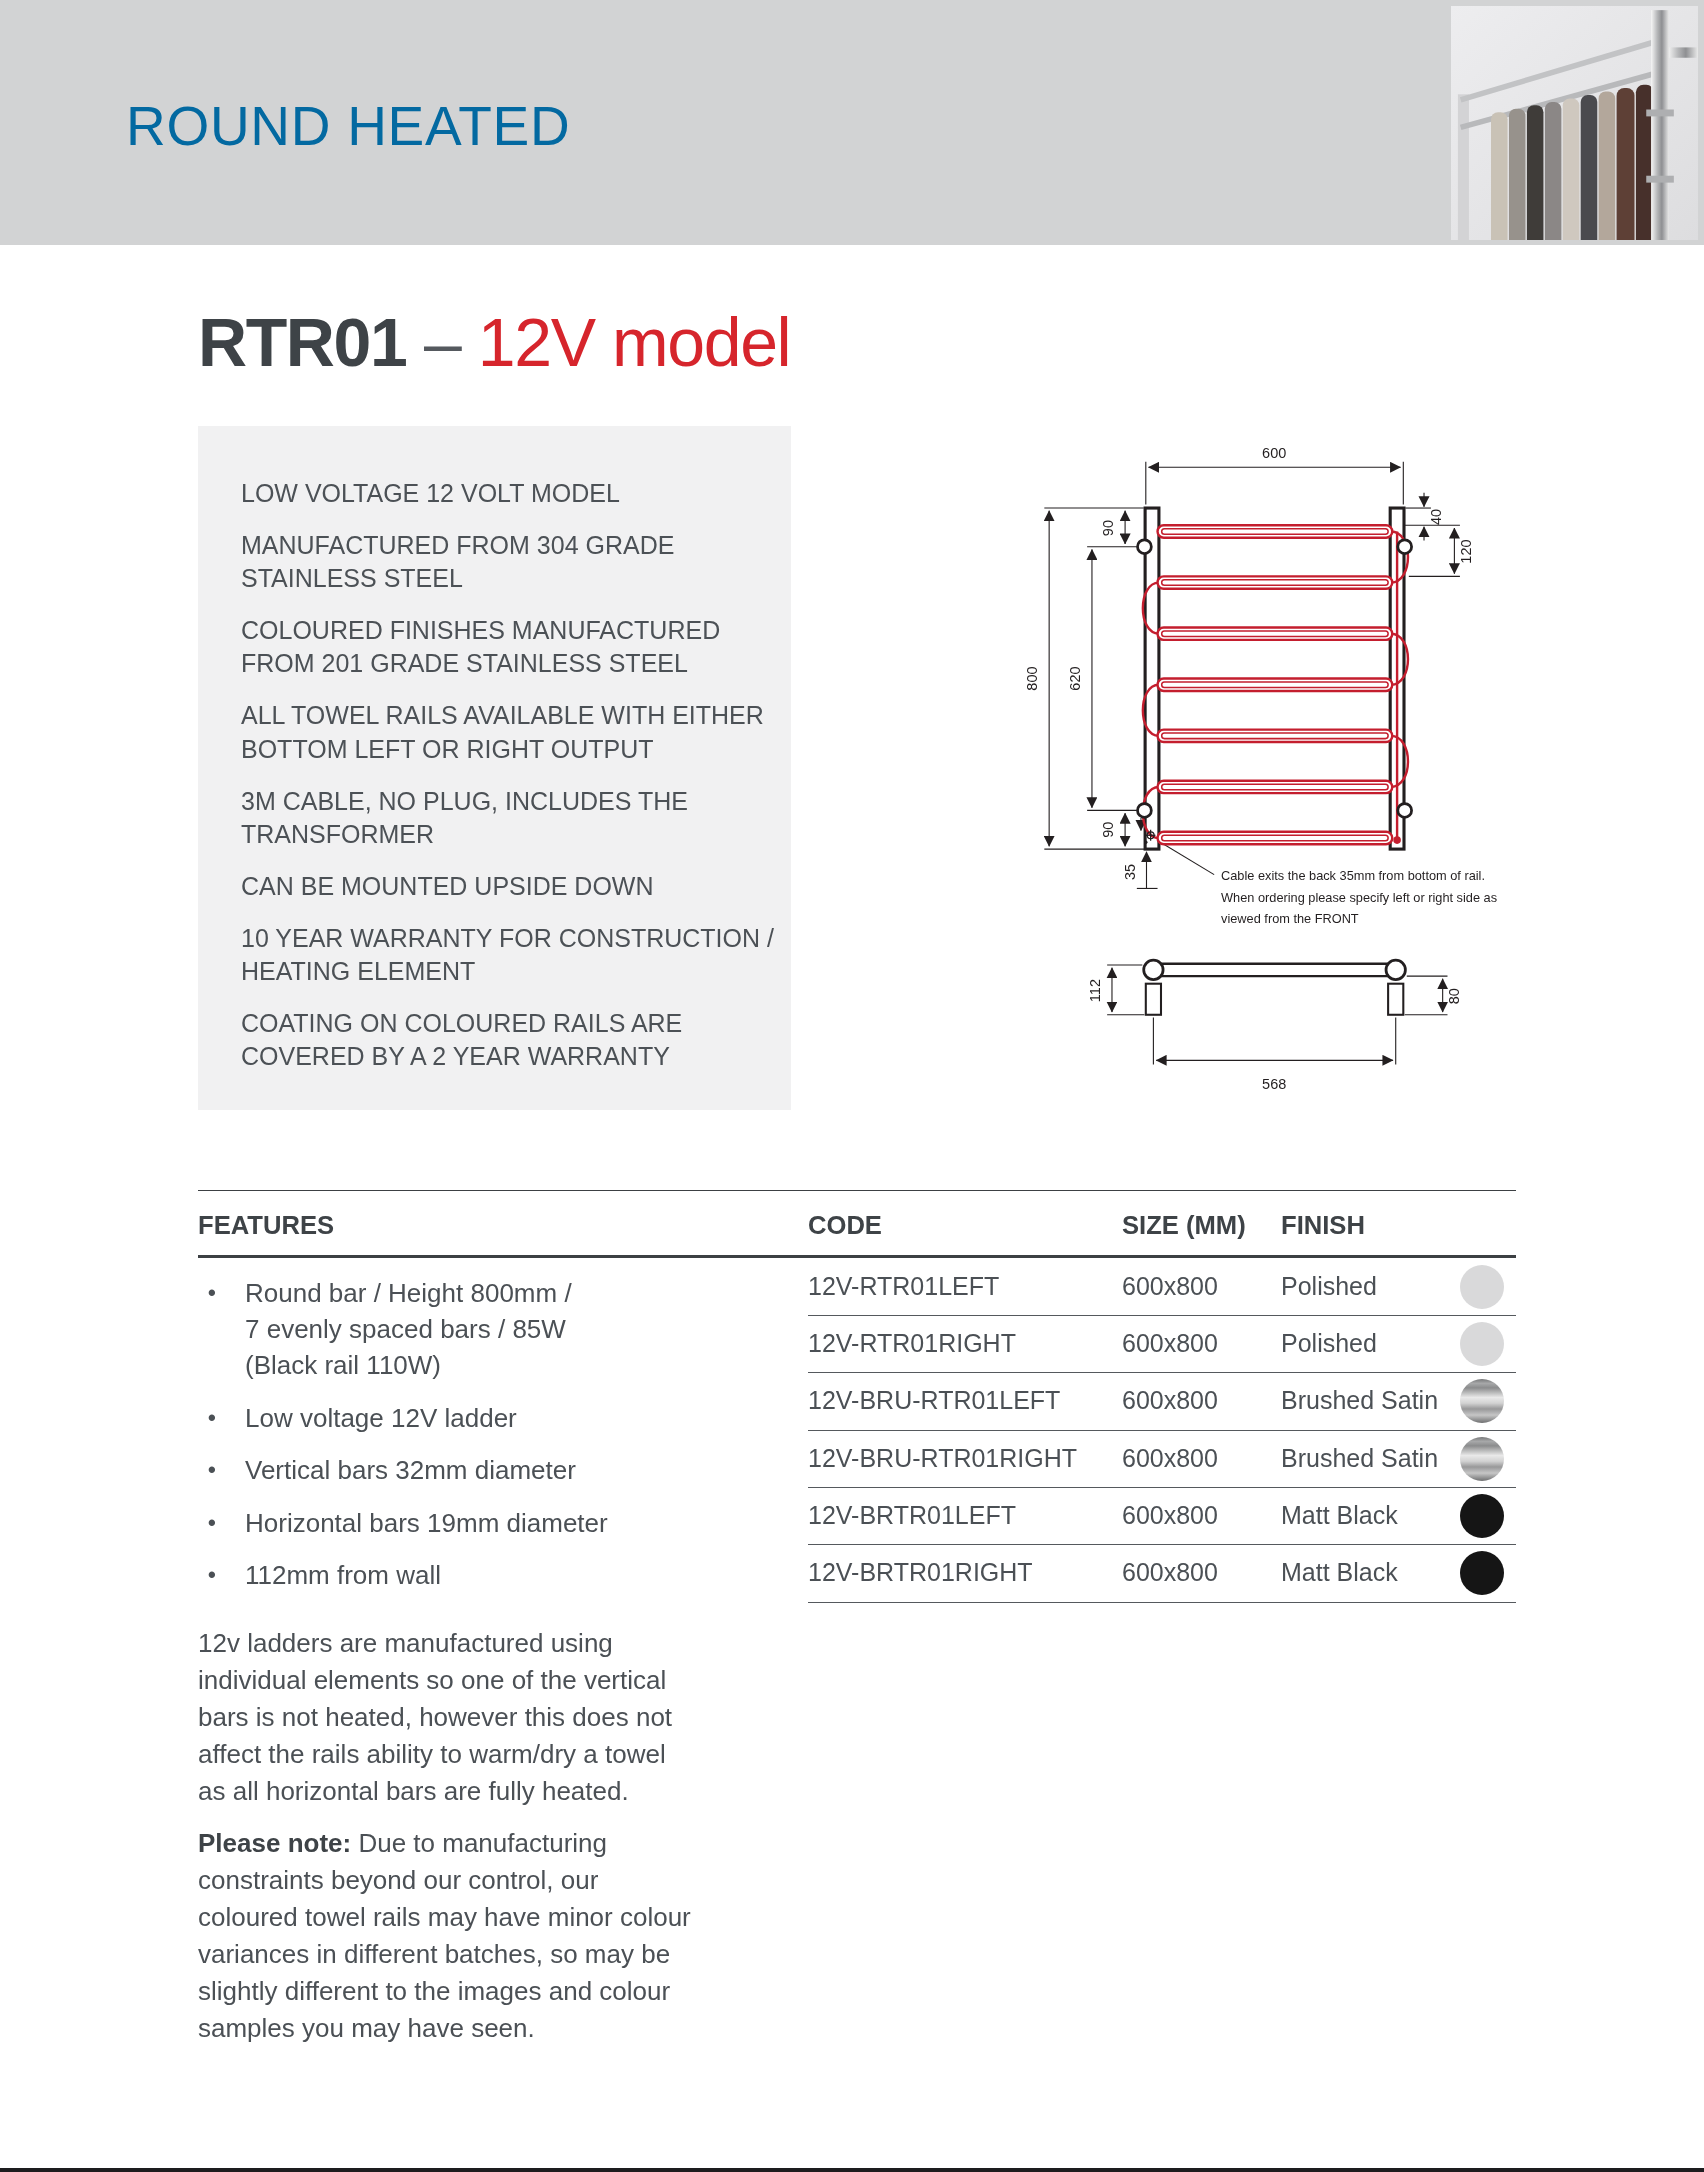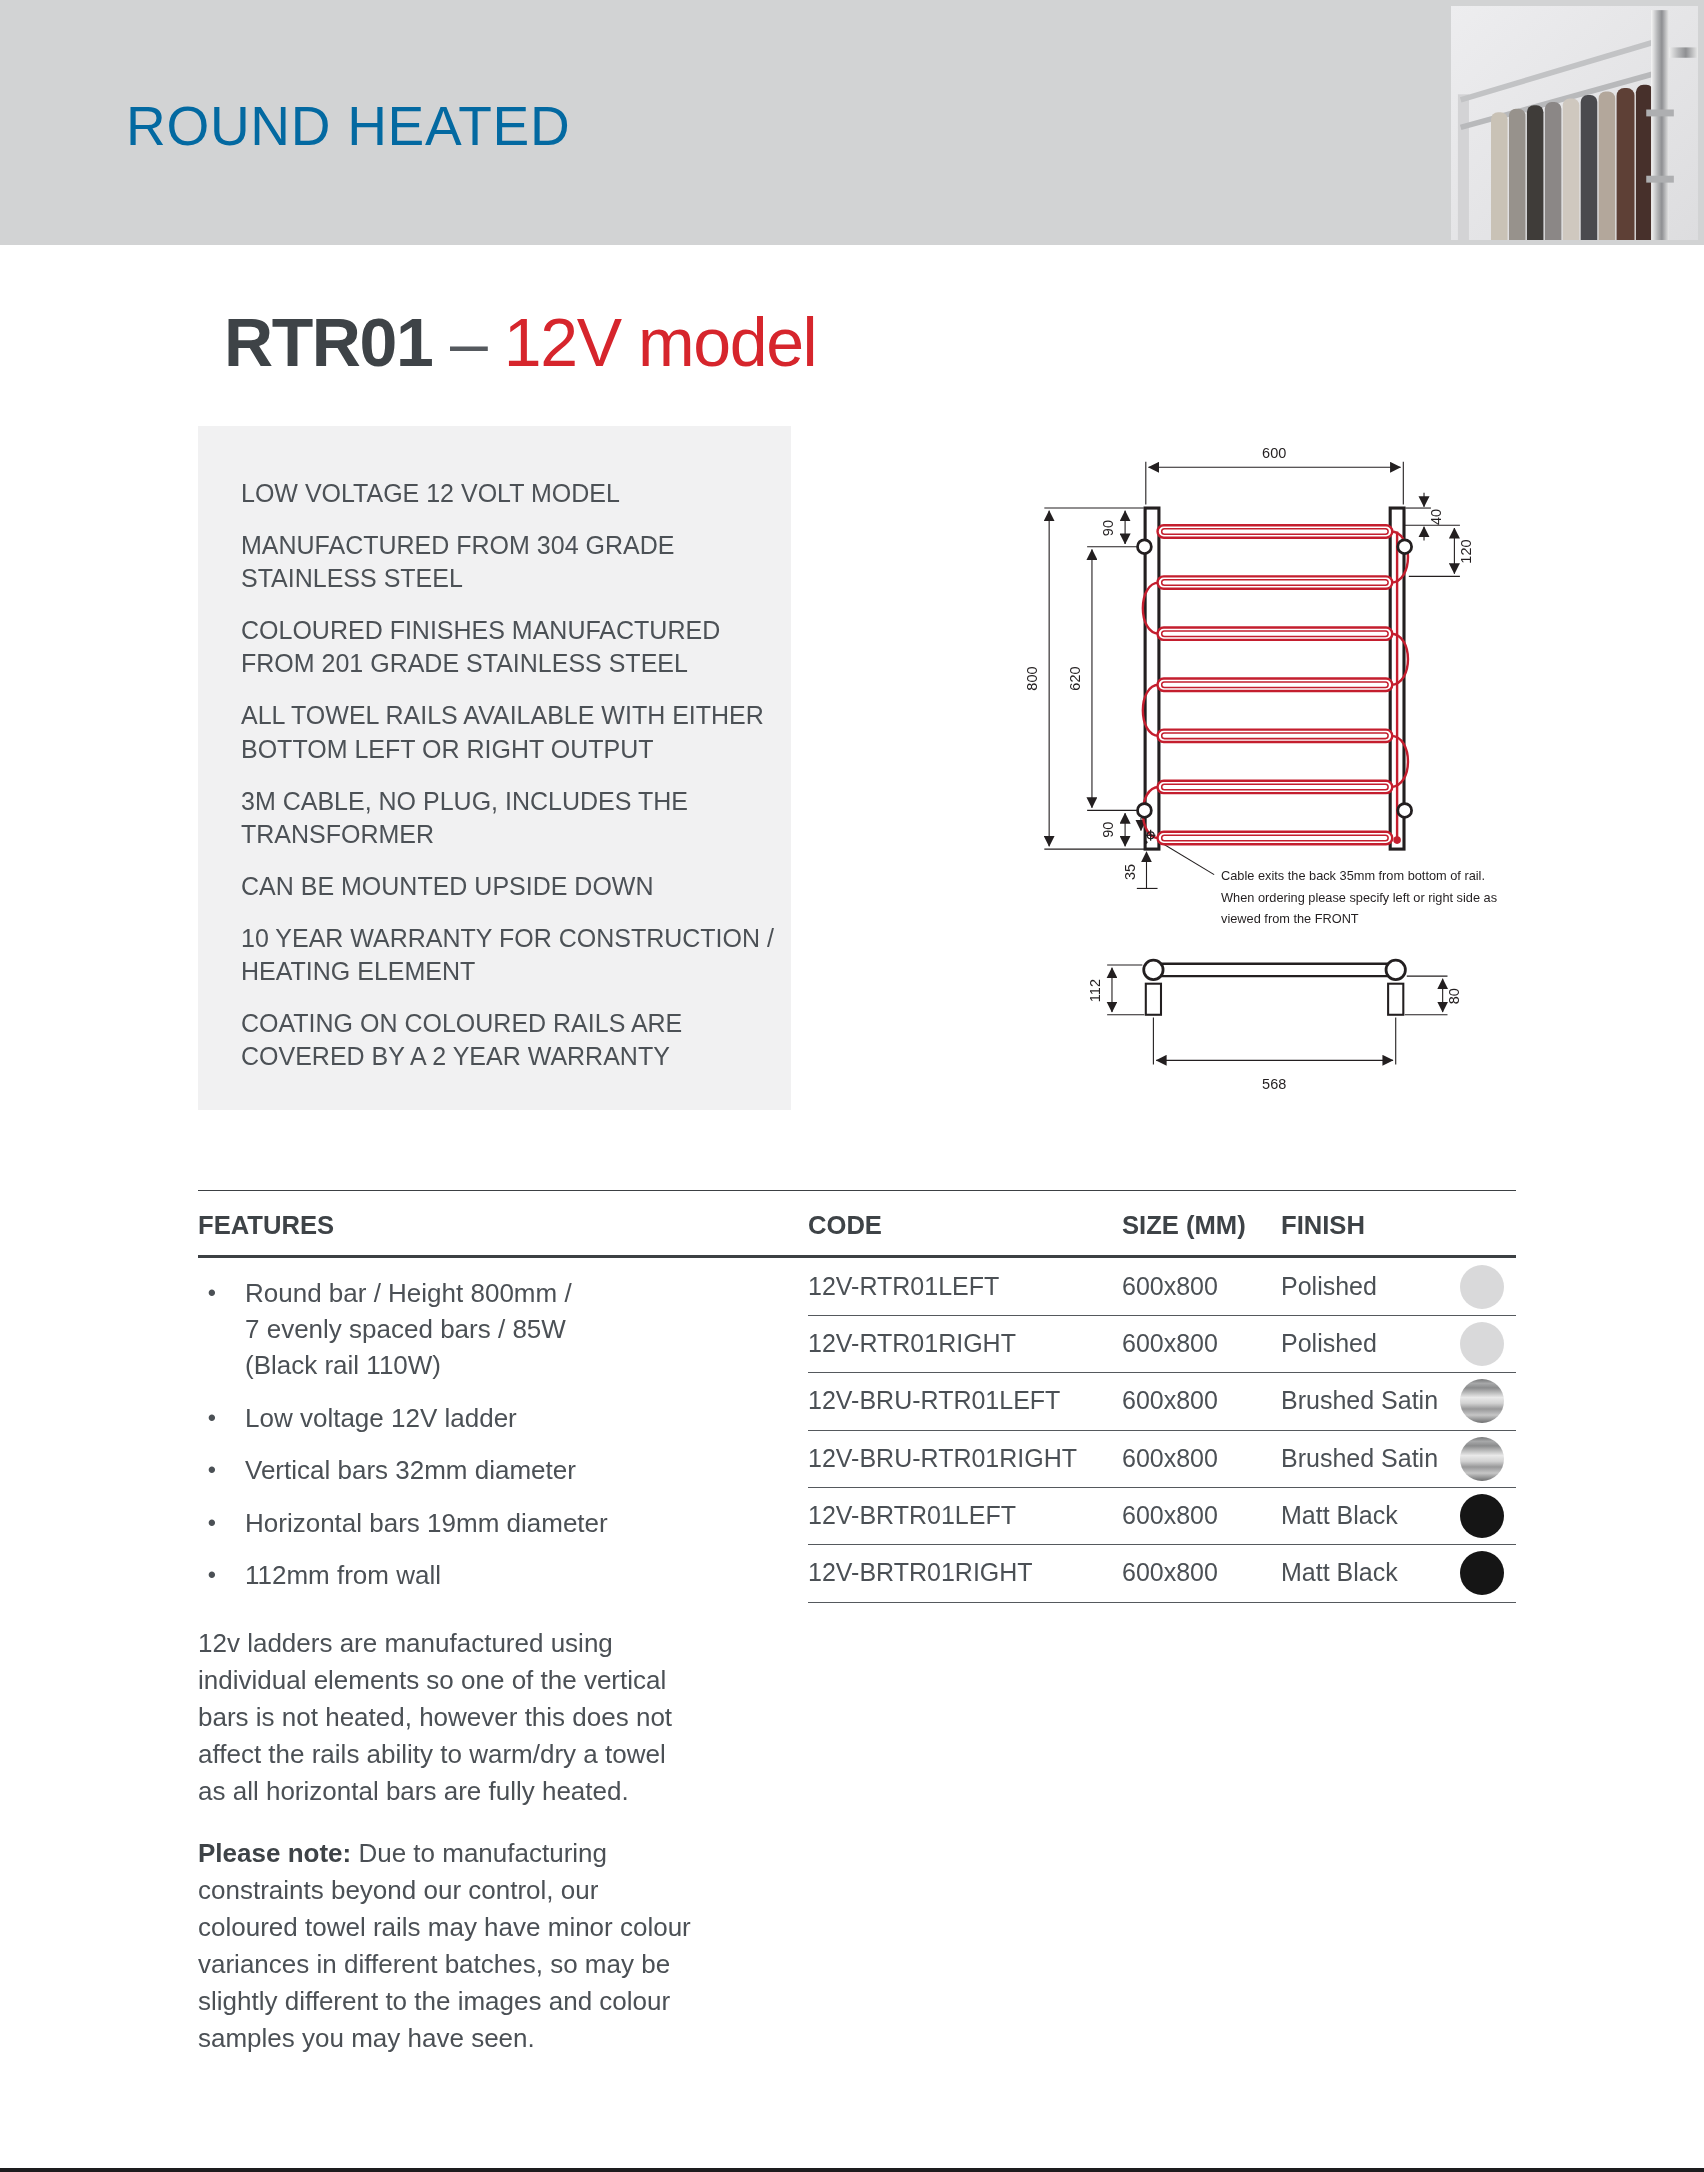--- a/index.html
+++ b/index.html
@@ -8,21 +8,21 @@
   .page { position:relative; width:1705px; height:2172px; background:#fff; overflow:hidden; }
 
   
   .band { position:absolute; left:0; top:0; width:1705px; height:245px; background:#d2d3d4; }
   .band-title { position:absolute; left:126px; top:94px; font-size:55px; font-weight:400;
                 color:#0369a1; letter-spacing:0.7px;text-align:center; }
   .photo { position:absolute; left:1451px; top:5.5px; width:247px; height:235px; overflow:hidden; }
 
   
   .model-title { position:absolute; left:198px; top:303px; font-size:68px; letter-spacing:-1.4px; color:#3e4347; white-space:nowrap; }
-  .model-title .model { font-weight:700;margin-left:26px; }
+  .model-title .model { font-weight:700; }
   .model-title .dash { font-weight:400; color:#55595e; }
   .model-title .variant { font-weight:400; color:#d6252c; }
 
   
   .features-box { position:absolute; left:198px; top:426px; width:593px; height:684px;
                   background:#f1f1f2; padding:51px 0 0 43px; overflow:hidden; }
   .fitem { margin-bottom:18.7px; color:#4c5156; }
   .fitem span { display:block; font-size:25px; line-height:1.33; white-space:nowrap; letter-spacing:0px; }
 
   
@@ -49,21 +49,21 @@
   .swatch[data-swatch="matt-black"]{ background:#151515; }
 
   
   .bullets { position:absolute; left:198px; top:1275px; width:615px; }
   .bullet { display:flex; margin-bottom:16.6px; color:#4b5055; }
   .bullet .dot { width:47px; font-size:23.5px; line-height:36px; padding-left:9.7px; color:#4b5055; }
   .bullet .blines span { display:block; font-size:26px; line-height:36px; white-space:nowrap; }
 
   .paras { position:absolute; left:198px; top:1625px; width:663px; color:#4b5055; }
   .paras .pline { display:block; font-size:26px; line-height:37px; white-space:nowrap; }
-  .p2 { margin-top:25px; }
+  .p2 { margin-top:15px; }
   .p2 b { font-weight:700; color:#3e4347; }
 
   .footer-rule { position:absolute; left:0; top:2168px; width:1705px; height:4.1px; background:#1d1d1f; }
 </style>
 </head>
 <body>
 
 <div class="page">
 
   <div class="band">

